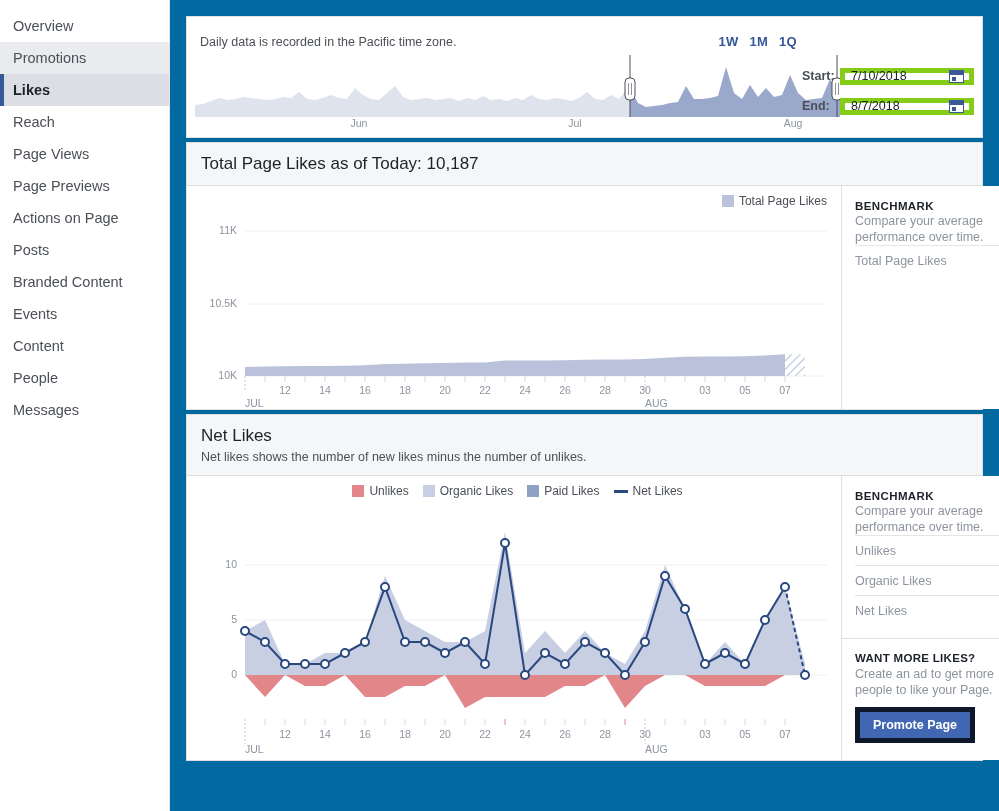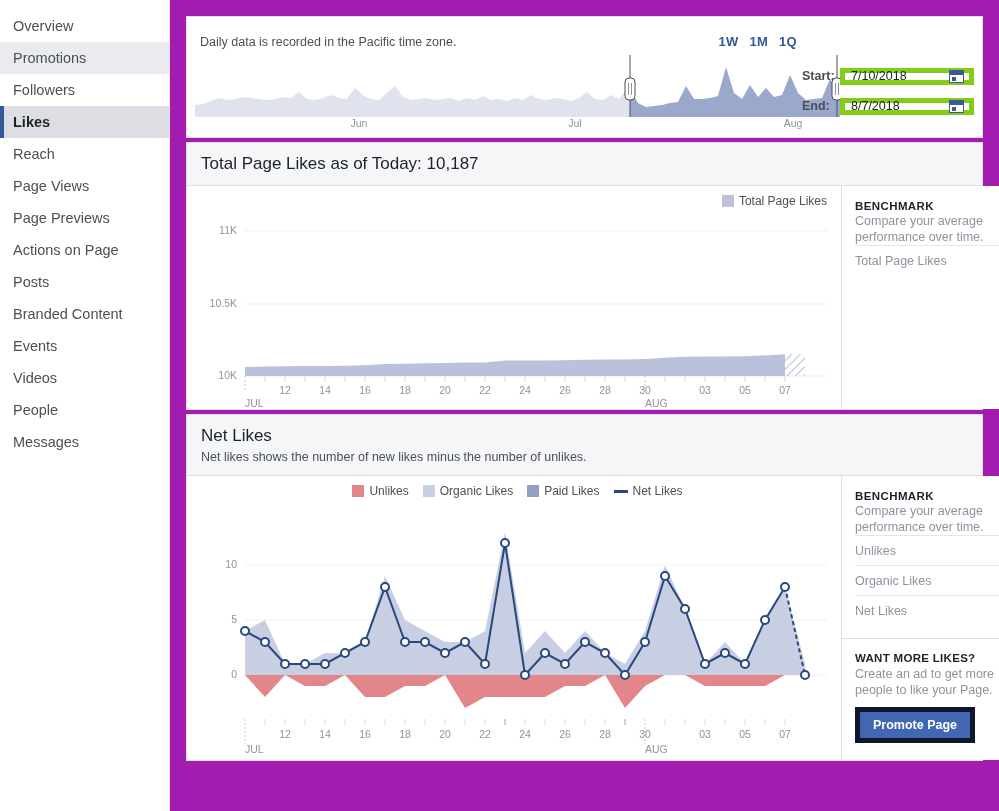--- a/index.html
+++ b/index.html
@@ -3,21 +3,21 @@
 <meta charset="utf-8">
 <style>
   * { box-sizing: border-box; }
   html, body {
     margin: 0; padding: 0;
     width: 999px; height: 811px;
     background: #e9ebee;
     font-family: "Liberation Sans", sans-serif;
     overflow: hidden;
   }
-  .app { display: flex; width: 999px; height: 811px; background: #a21caf; }
+  .app { display: flex; width: 999px; height: 811px; background: #0369a1; }
 
   
   .sidebar {
     width: 170px; min-width: 170px; height: 811px;
     background: #ffffff;
     padding-top: 10px;
     border-right: 1px solid #e5e5e5;
   }
   .nav-item {
     position: relative;
@@ -187,30 +187,29 @@
   .mon-lbl { font-size: 10.5px; fill: #8d949e; font-family: "Liberation Sans", sans-serif; }
 </style>
 </head>
 <body>
 
 <div class="app">
 
   <nav class="sidebar">
     <div class="nav-item"><span>Overview</span></div>
     <div class="nav-item shaded"><span>Promotions</span></div>
-    <div class="nav-item"><span>Followers</span></div>
     <div class="nav-item active"><span>Likes</span></div>
     <div class="nav-item"><span>Reach</span></div>
     <div class="nav-item"><span>Page Views</span></div>
     <div class="nav-item"><span>Page Previews</span></div>
     <div class="nav-item"><span>Actions on Page</span></div>
     <div class="nav-item"><span>Posts</span></div>
     <div class="nav-item"><span>Branded Content</span></div>
     <div class="nav-item"><span>Events</span></div>
-    <div class="nav-item"><span>Videos</span></div>
+    <div class="nav-item"><span>Content</span></div>
     <div class="nav-item"><span>People</span></div>
     <div class="nav-item"><span>Messages</span></div>
   </nav>
 
   <div class="main">
 
     <div class="card range-card">
       <div class="range-note">Daily data is recorded in the Pacific time zone.</div>
       <div class="range-presets">
         <span>1W</span>

